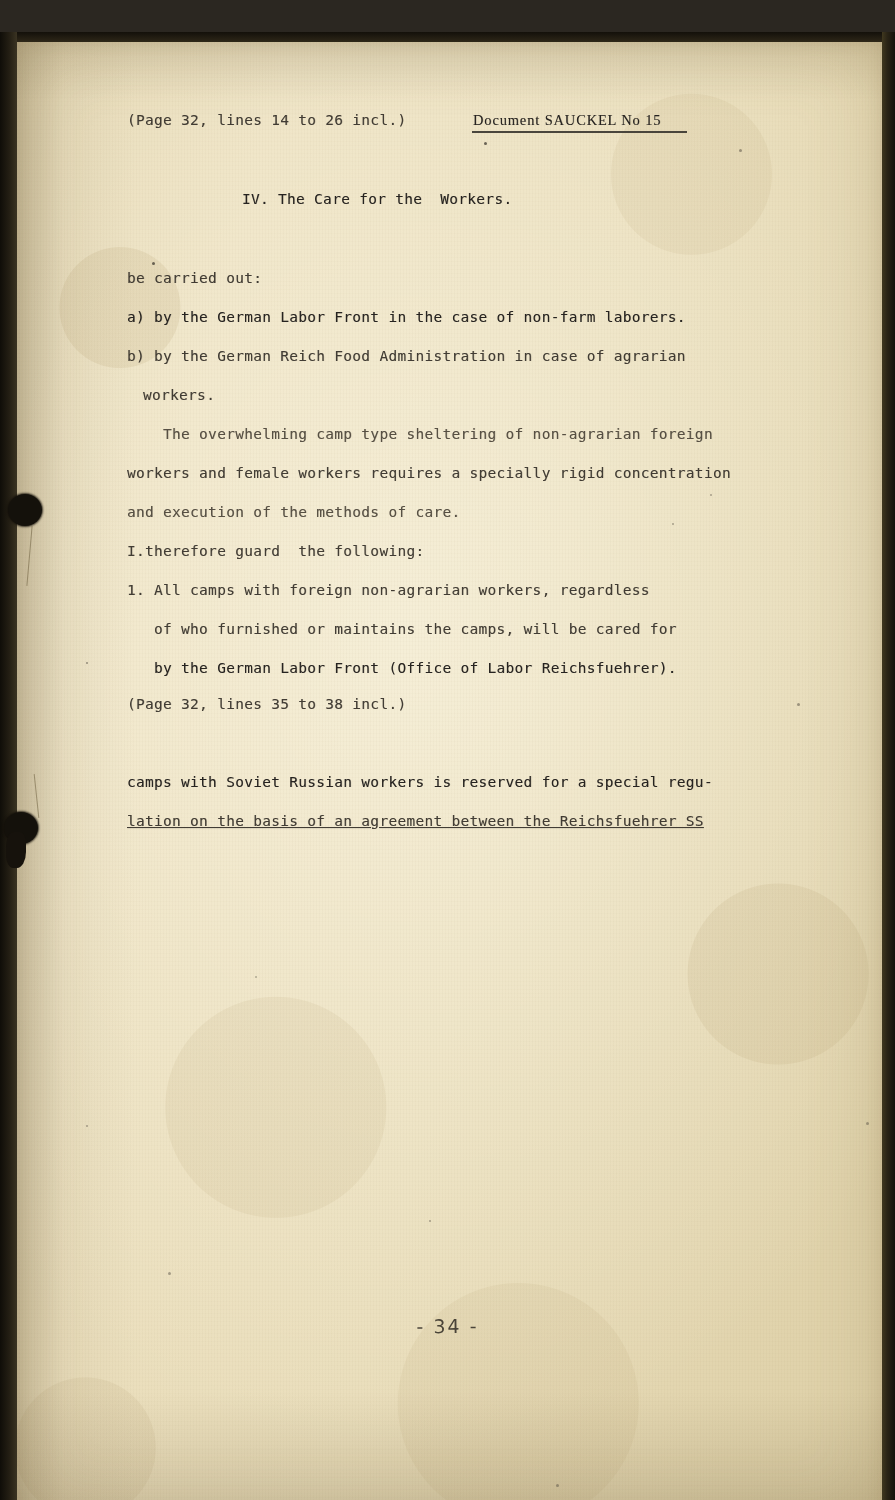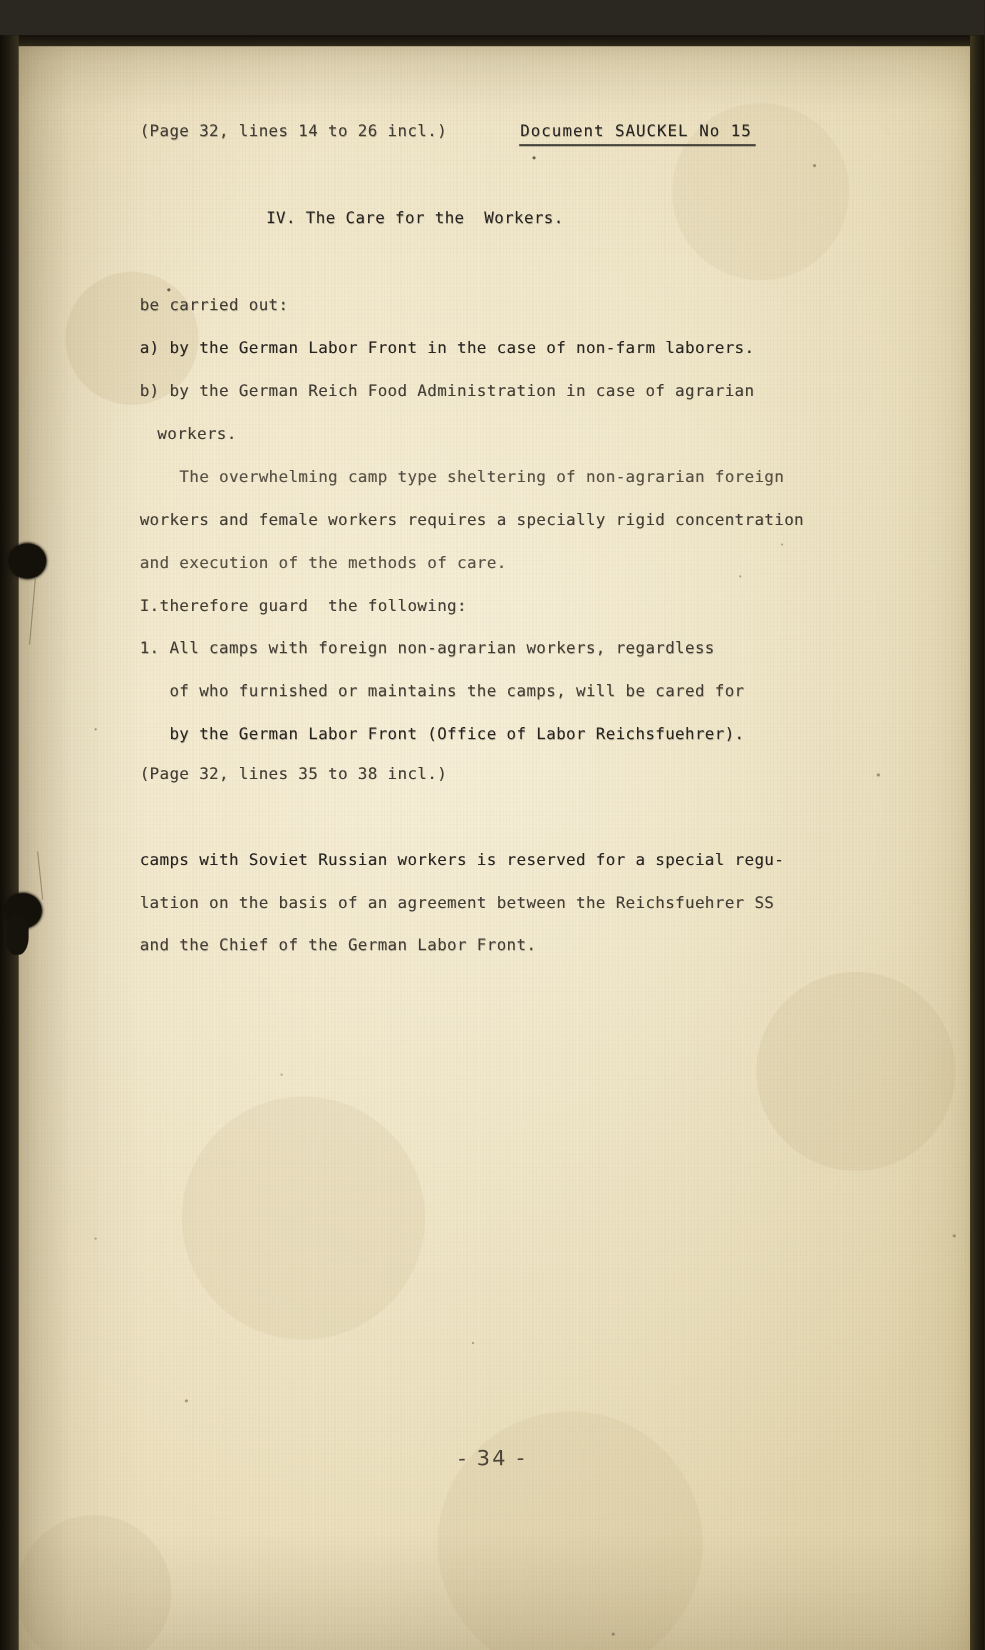--- a/index.html
+++ b/index.html
@@ -194,21 +194,21 @@
   <div class="punch" id="punch-2"></div>
   <div id="punch-2-tear"></div>
   <div class="crease" id="crease-1"></div>
   <div class="crease" id="crease-2"></div>
 
   <div id="typed">
 
     
     <div class="ln ink-mid" style="left:127px; top:80px;">(Page 32, lines 14 to 26 incl.)</div>
 
-    <div class="ln ink-strong" style="left:473px; top:80px; letter-spacing:0.9px;">Document SAUCKEL No 15</div>
+    <div class="ln ink-strong" style="left:473px; top:80px; letter-spacing:0.9px;font-family:Liberation Serif, serif;">Document SAUCKEL No 15</div>
     <div class="underline-rule" style="left:472px; top:99px; width:215px;"></div>
     <div class="speck" style="left:484px; top:110px; width:3px; height:3px;"></div>
 
     
     <div class="ln ink-strong" style="left:242px; top:159px;text-align:right;">IV. The Care for the  Workers.</div>
 
     
     <div class="ln ink-mid" style="left:127px; top:238px;">be carried out:</div>
     <div class="ln ink-mid" style="left:127px; top:316px;">b) by the German Reich Food Administration in case of agrarian</div>
     <div class="ln ink-strong" style="left:127px; top:277px;">a) by the German Labor Front in the case of non-farm laborers.</div>
@@ -219,22 +219,21 @@
     <div class="ln ink-mid" style="left:127px; top:511px;">I.therefore guard  the following:</div>
     <div class="ln ink-mid" style="left:127px; top:550px;">1. All camps with foreign non-agrarian workers, regardless</div>
     <div class="ln ink-mid" style="left:127px; top:589px;">   of who furnished or maintains the camps, will be cared for</div>
     <div class="ln ink-strong" style="left:127px; top:628px;">   by the German Labor Front (Office of Labor Reichsfuehrer).</div>
 
     
     <div class="ln ink-mid" style="left:127px; top:664px;">(Page 32, lines 35 to 38 incl.)</div>
 
     
     <div class="ln ink-strong" style="left:127px; top:742px;">camps with Soviet Russian workers is reserved for a special regu-</div>
-    <div class="ln ink-mid" style="left:127px; top:781px;">lation on the basis of an agreement between the Reichsfuehrer SS</div>
-    <div class="ln ink-mid" style="left:127px; top:820px;">and the Chief of the German Labor Front.</div>
+    <div class="ln ink-mid" style="left:127px; top:781px;text-decoration:underline;">lation on the basis of an agreement between the Reichsfuehrer SS</div>
 
     
     <div class="speck" style="left:152px; top:230px; width:3px; height:3px;"></div>
     <div class="speck" style="left:739px; top:117px; width:3px; height:3px; opacity:0.45;"></div>
     <div class="speck" style="left:86px;  top:630px; width:2px; height:2px; opacity:0.5;"></div>
     <div class="speck" style="left:797px; top:671px; width:3px; height:3px; opacity:0.45;"></div>
     <div class="speck" style="left:168px; top:1240px; width:3px; height:3px; opacity:0.4;"></div>
     <div class="speck" style="left:866px; top:1090px; width:3px; height:3px; opacity:0.4;"></div>
     <div class="speck" style="left:556px; top:1452px; width:3px; height:3px; opacity:0.4;"></div>
     <div class="speck" style="left:429px; top:1188px; width:2px; height:2px; opacity:0.4;"></div>

